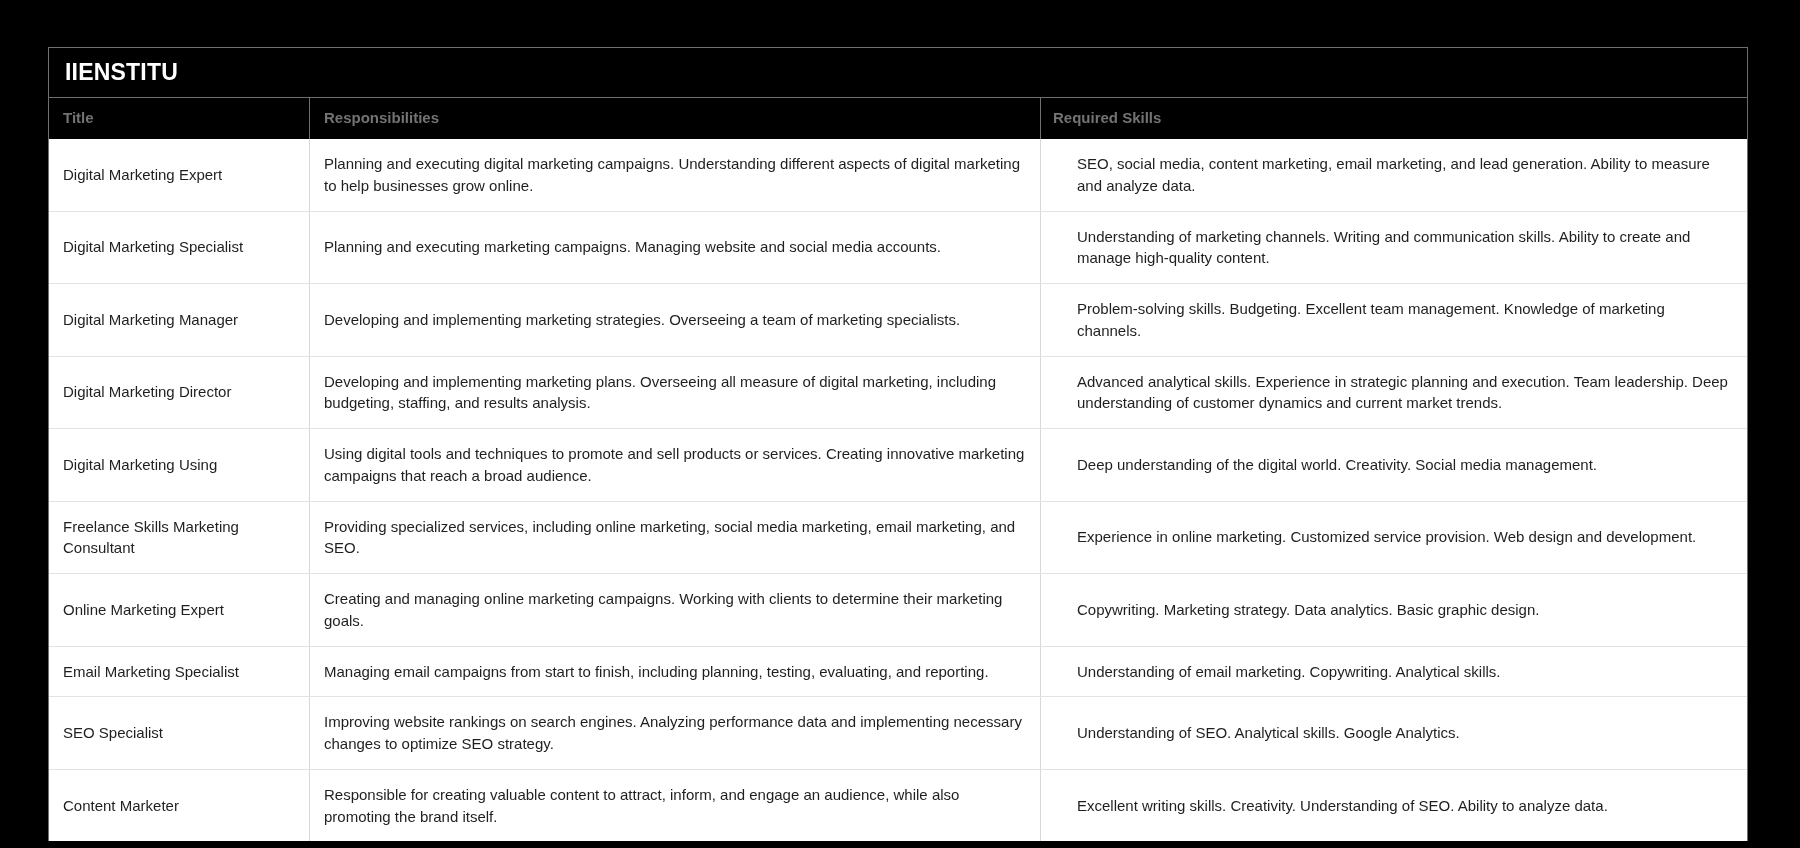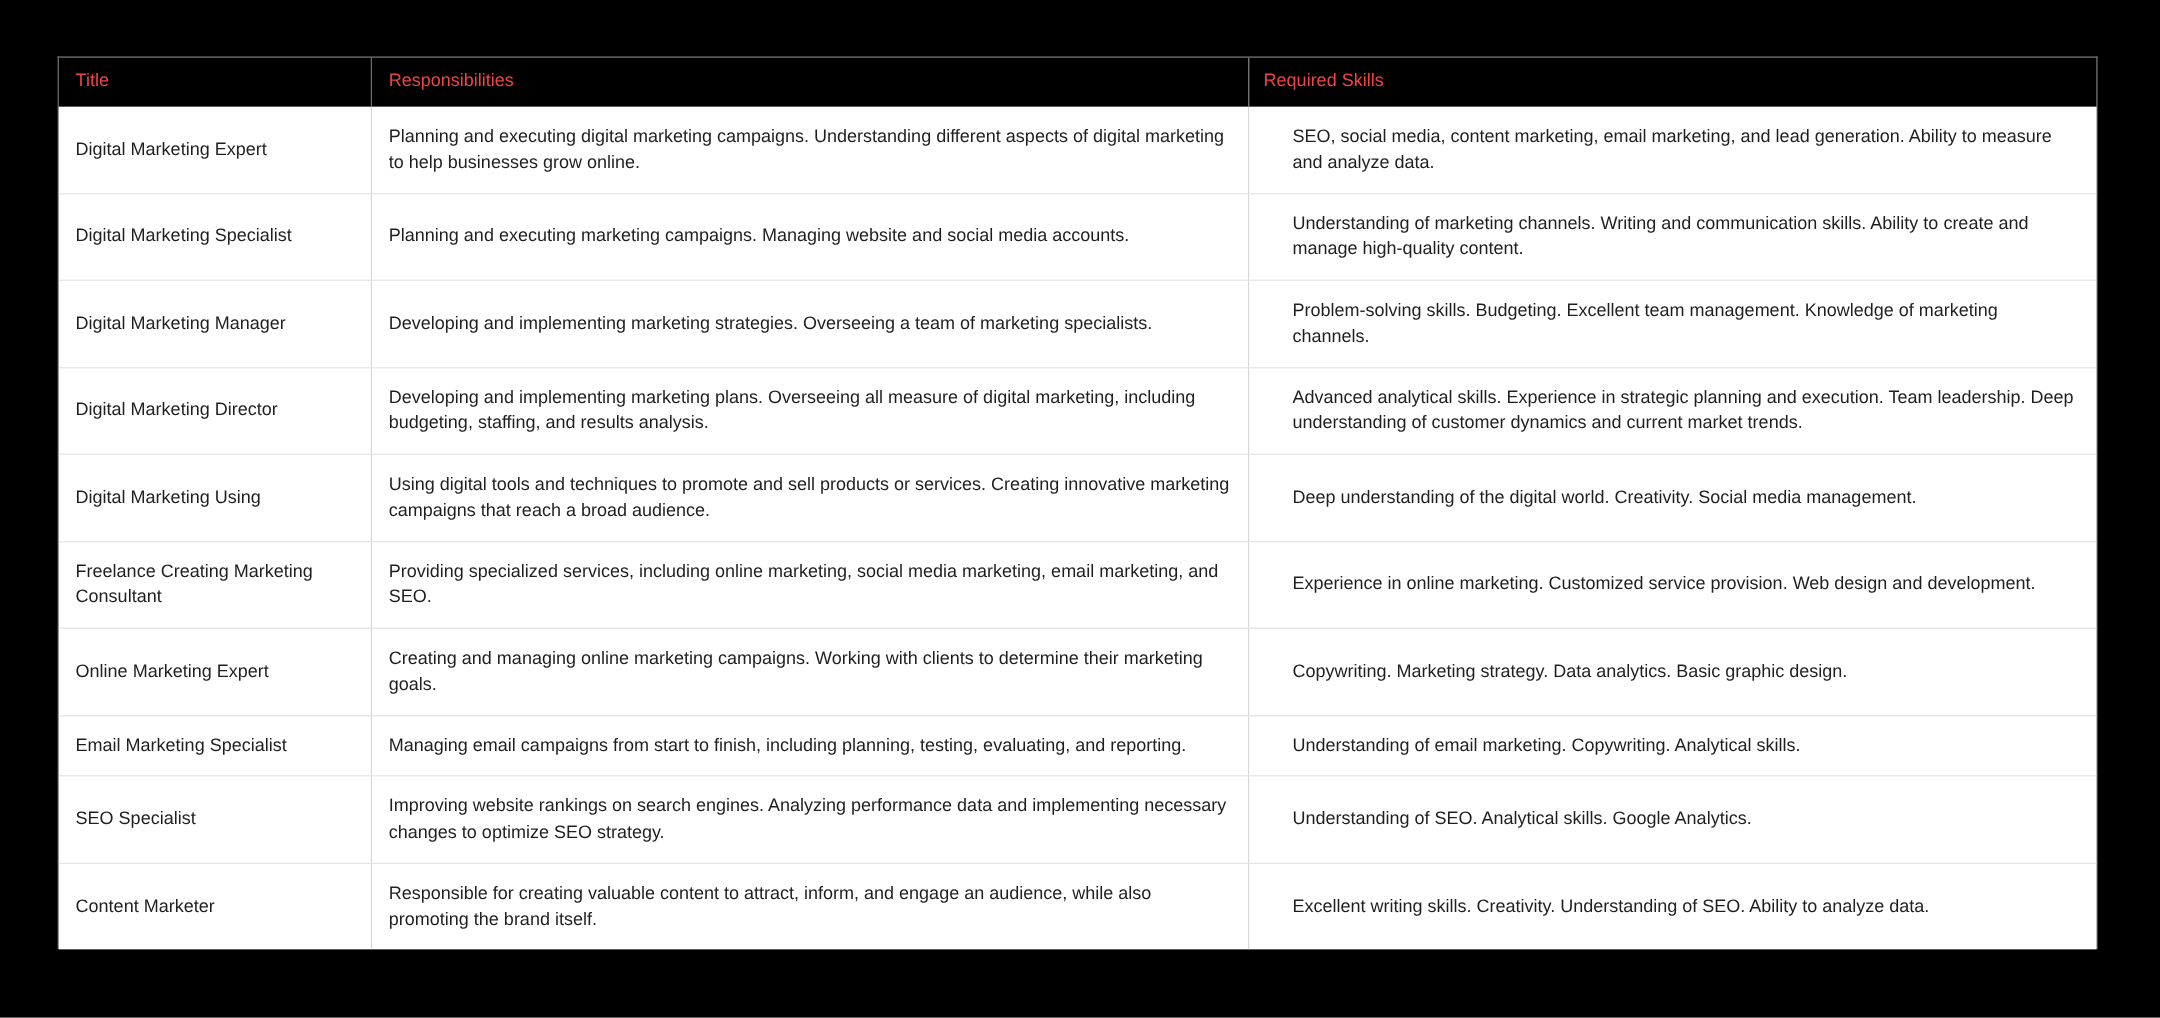--- a/index.html
+++ b/index.html
@@ -47,23 +47,23 @@
   
   table.roles {
     width: 100%;
     border-collapse: collapse;
     table-layout: fixed;
     background: #ffffff;
   }
 
   table.roles thead th {
     background: #000000;
-    color: #ef4444;
+    color: #737373;
     font-size: 15px;
-    font-weight: normal;
+    font-weight: bold;
     text-align: left;
     padding: 11px 14px 12px 14px;
     border-right: 1px solid #6f6f6f;
     vertical-align: middle;
     line-height: 1.2;
   }
   table.roles thead th:last-child {
     border-right: none;
     padding-left: 12px;
   }
@@ -92,20 +92,23 @@
   th.col-title { width: 232px; }
   th.col-resp  { width: 702px; }
 
   .cell-text { display: block; }
 </style>
 </head>
 <body>
 
 <div class="table-wrap">
 
+  <div class="brand-bar">
+    <span class="brand-text">IIENSTITU</span>
+  </div>
 
   <table class="roles">
     <thead>
       <tr>
         <th class="col-title">Title</th>
         <th class="col-resp">Responsibilities</th>
         <th class="col-skills">Required Skills</th>
       </tr>
     </thead>
     <tbody id="roles-body">
@@ -159,21 +162,21 @@
           </td>
           <td class="col-resp">
             <span class="cell-text">Using digital tools and techniques to promote and sell products or services. Creating innovative marketing campaigns that reach a broad audience.</span>
           </td>
           <td class="col-skills">
             <span class="cell-text">Deep understanding of the digital world. Creativity. Social media management.</span>
           </td>
         </tr>
         <tr>
           <td class="col-title">
-            <span class="cell-text">Freelance Creating Marketing Consultant</span>
+            <span class="cell-text">Freelance Skills Marketing Consultant</span>
           </td>
           <td class="col-resp">
             <span class="cell-text">Providing specialized services, including online marketing, social media marketing, email marketing, and SEO.</span>
           </td>
           <td class="col-skills">
             <span class="cell-text">Experience in online marketing. Customized service provision. Web design and development.</span>
           </td>
         </tr>
         <tr>
           <td class="col-title">

